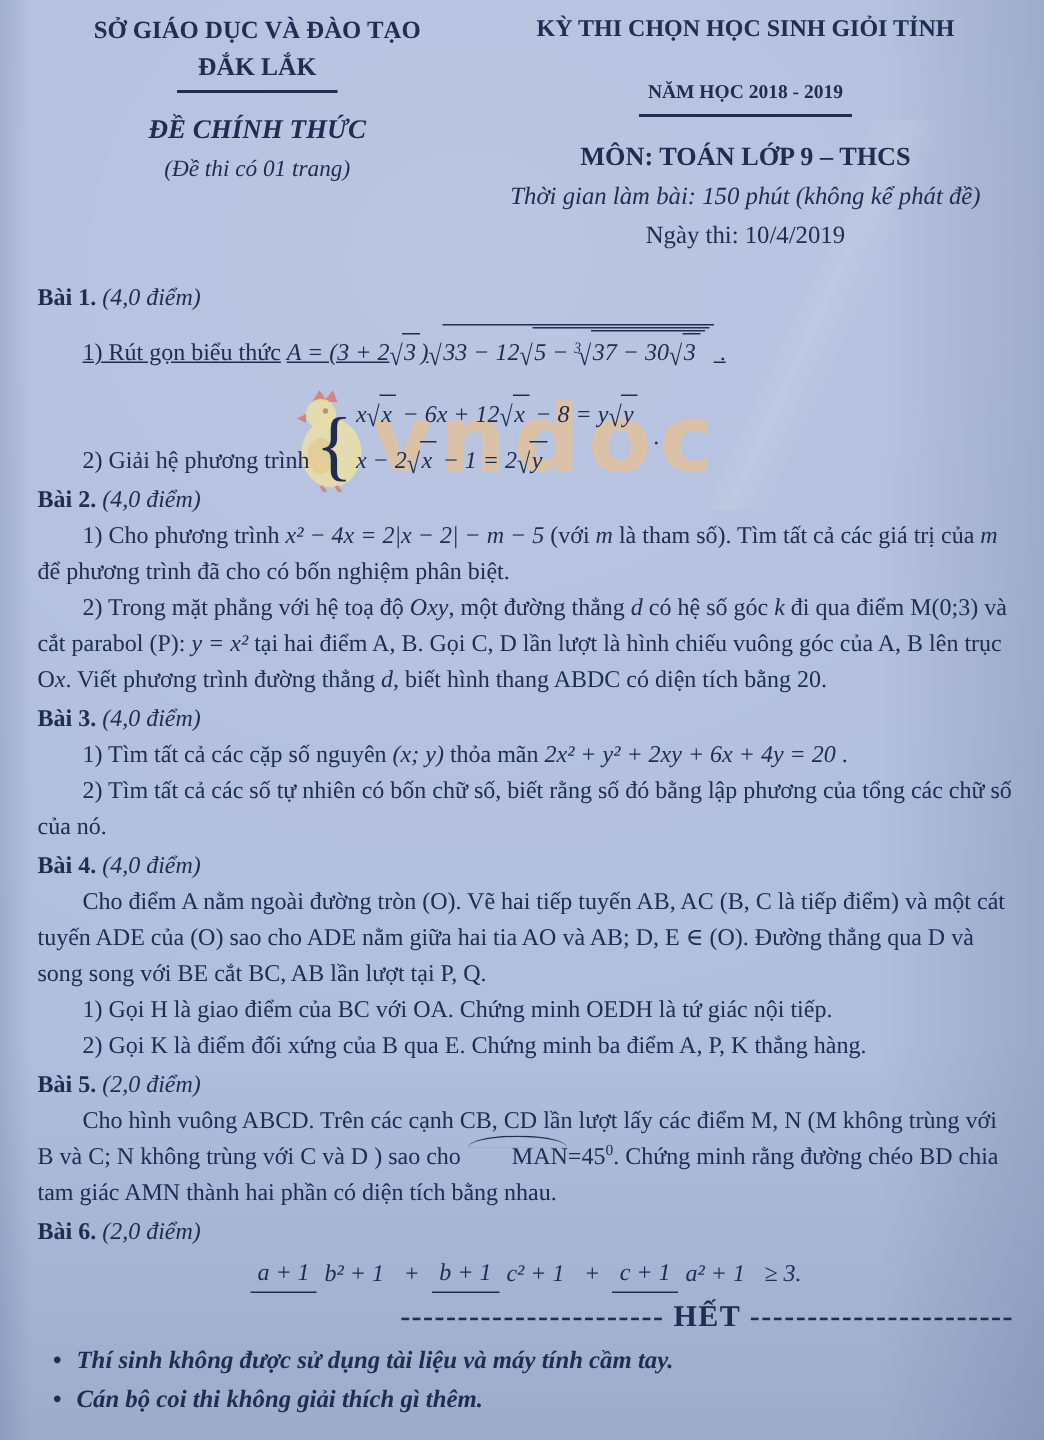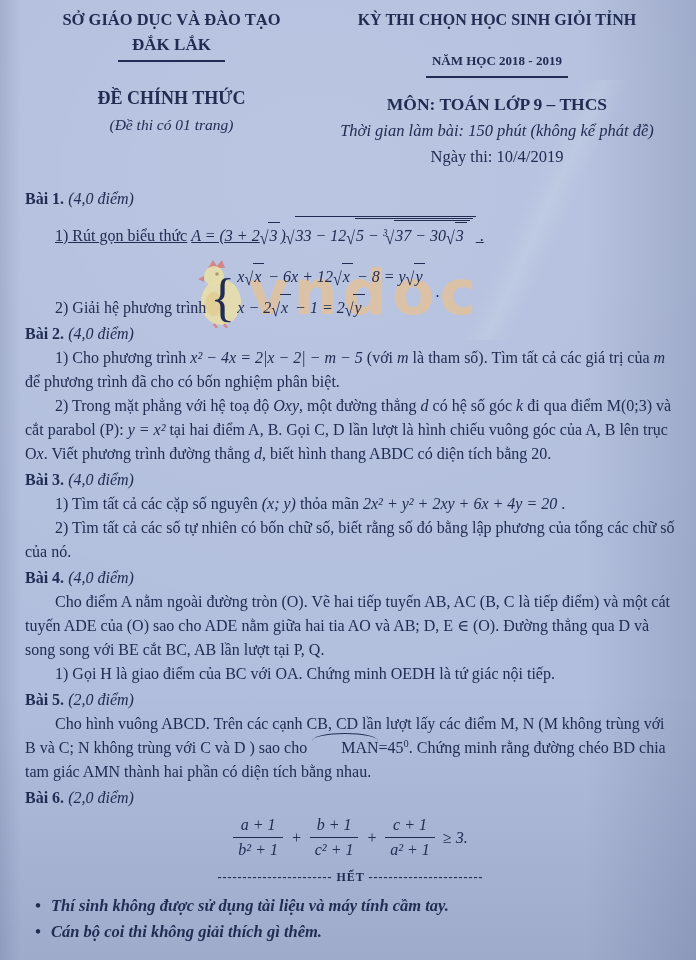--- a/index.html
+++ b/index.html
@@ -23,21 +23,21 @@
     font-size:62px;letter-spacing:5px;color:#eec38a;opacity:.82;line-height:1;}
   .content{position:relative;z-index:2;padding:8px 20px 0 25px;font-size:16px;line-height:24px;}
 
   
   .hdr{display:flex;margin-bottom:18px;}
   .h-left{width:45%;text-align:center;}
   .h-right{width:55%;text-align:center;}
   .h-dept{font-weight:bold;font-size:16.5px;}
   .h-prov-wrap{margin-top:1px;}
   .h-prov{display:inline-block;font-weight:bold;font-size:17px;border-bottom:2px solid #212c52;padding:0 14px 3px 14px;}
-  .h-official{font-weight:bold;font-size:18px;margin-top:24px;}
+  .h-official{font-weight:bold;font-size:18px;margin-top:12px;font-style:italic;}
   .h-pages{font-style:italic;font-size:15.5px;margin-top:3px;}
   .h-exam{font-weight:bold;font-size:16px;}
   .h-year-wrap{margin-top:1px;}
   .h-year{display:inline-block;font-weight:bold;font-size:13px;border-bottom:2px solid #212c52;padding:0 6px 3px 6px;margin-top:16px;}
   .h-subject{font-weight:bold;font-size:17.5px;margin-top:14px;}
   .h-duration{font-style:italic;font-size:16.5px;margin-top:3px;}
   .h-date{font-size:16.5px;margin-top:2px;}
 
   
   .prob{margin-top:2px;}
@@ -64,25 +64,25 @@
   .sys-line{font-style:italic;white-space:nowrap;}
   .sys-period{align-self:center;margin-left:10px;}
 
   
   .sg-hat{position:relative;display:inline-block;}
   .sg-hat::before{content:"";position:absolute;left:1px;right:1px;top:-3px;height:7px;
     border-top:1.6px solid currentColor;border-radius:50% 50% 0 0/100% 100% 0 0;}
 
   
   .ineq{display:flex;justify-content:center;align-items:center;gap:8px;margin:4px 0 2px 0;font-style:italic;}
-  .frac{display:inline-flex;flex-direction:column;text-align:center;line-height:22px;}
+  .frac{display:inline-flex;flex-direction:row;text-align:center;line-height:22px;}
   .frac .num{border-bottom:1.4px solid currentColor;padding:0 5px 1px 5px;}
   .frac .den{padding:1px 5px 0 5px;}
 
-  .het{text-align:center;font-weight:bold;margin-top:4px;letter-spacing:1px;font-size:12px;}
+  .het{text-align:right;font-weight:bold;margin-top:4px;letter-spacing:1px;font-size:20px;}
   .notes{margin-top:4px;}
   .note{display:flex;font-style:italic;font-weight:600;font-size:16.5px;line-height:26px;}
   .bullet{width:26px;text-align:center;flex:none;}
 </style>
 </head>
 <body>
 
 <div class="page">
   <div class="crease"></div>
 
@@ -189,20 +189,21 @@
       <p class="para"><span class="sg-t">2)  Tìm tất cả các số tự nhiên có bốn chữ số, biết rằng số đó bằng lập phương của tổng các chữ số của nó.</span></p>
     </div>
 
     <div class="prob">
       <div class="p-head">
         <span class="p-num">Bài 4.</span>
         <span class="p-pts">(4,0 điểm)</span>
       </div>
       <p class="para"><span class="sg-t">Cho điểm A nằm ngoài đường tròn (O). Vẽ hai tiếp tuyến AB, AC (B, C là tiếp điểm) và một cát tuyến ADE của (O) sao cho ADE nằm giữa hai tia AO và AB;  D, E ∈ (O). Đường thẳng qua D và song song với BE cắt BC, AB lần lượt tại P, Q.</span></p>
       <p class="para"><span class="sg-t">1)  Gọi H là giao điểm của BC với OA. Chứng minh OEDH là tứ giác nội tiếp.</span></p>
+      <p class="para"><span class="sg-t">2)  Gọi K là điểm đối xứng của B qua E. Chứng minh ba điểm A, P, K thẳng hàng.</span></p>
     </div>
 
     <div class="prob">
       <div class="p-head">
         <span class="p-num">Bài 5.</span>
         <span class="p-pts">(2,0 điểm)</span>
       </div>
       <p class="para"><span class="sg-t">Cho hình vuông ABCD. Trên các cạnh CB, CD lần lượt lấy các điểm M, N (M không trùng với B và C;  N không trùng với C và D ) sao cho </span><span class="sg-hat">MAN</span><span class="sg-t">=45</span><sup>0</sup><span class="sg-t">. Chứng minh rằng đường chéo BD chia tam giác AMN thành hai phần có diện tích bằng nhau.</span></p>
     </div>
 

